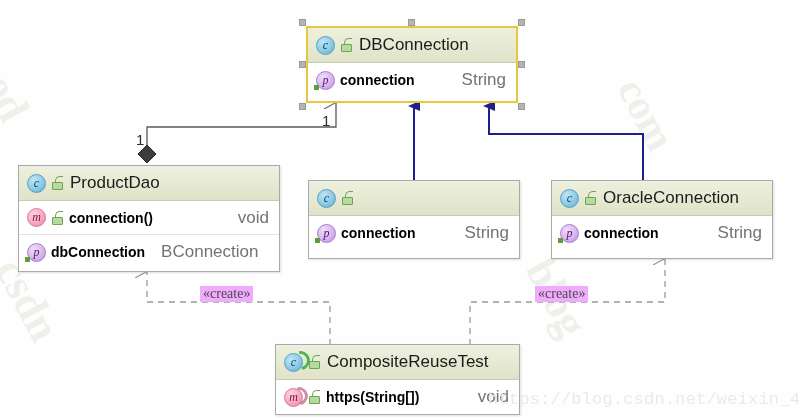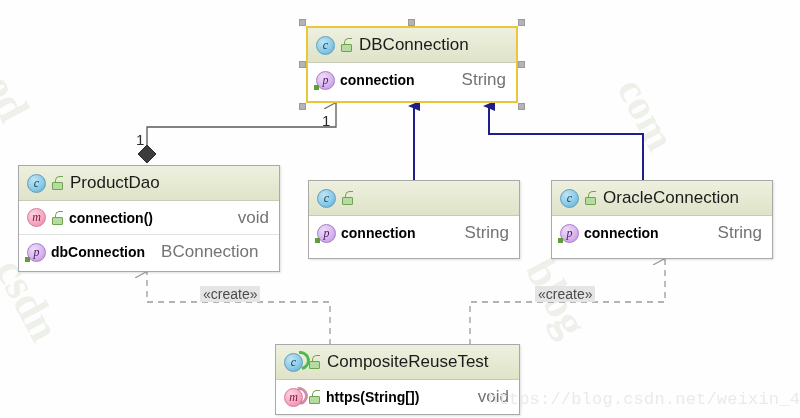--- a/index.html
+++ b/index.html
@@ -233,22 +233,22 @@
     position: absolute;
     font-size: 15px;
     color: #2b2b2b;
     font-family: "Liberation Sans", sans-serif;
     z-index: 20;
   }
   .stereo-label {
     position: absolute;
     font-size: 14px;
     color: #4b4b4b;
-    font-family: Liberation Sans, sans-serif;
-    background: #e5e5e5;
+    font-family: Liberation Serif, serif;
+    background: #f0abfc;
     padding: 0 3px;
     z-index: 20;
     white-space: nowrap;
   }
 </style>
 </head>
 <body>
 
 <div id="canvas">
 

